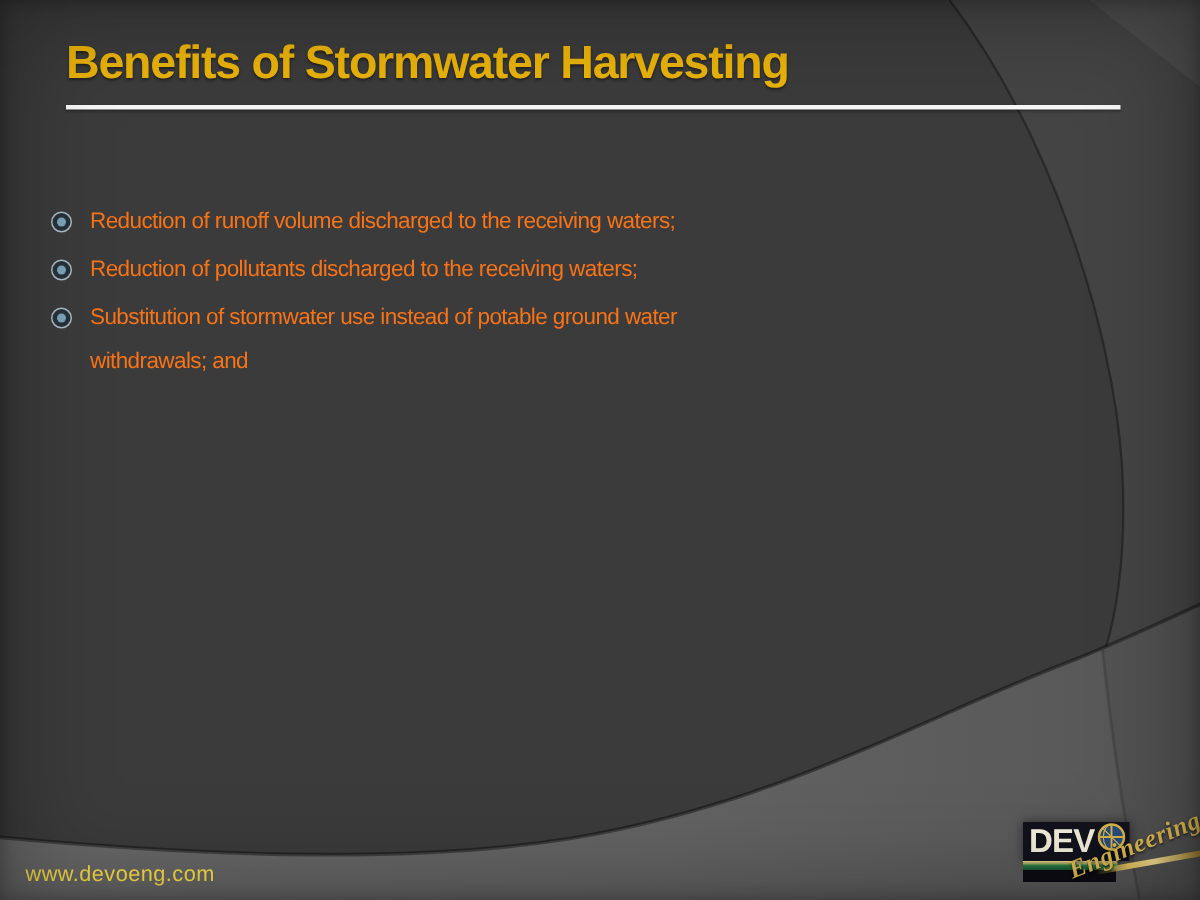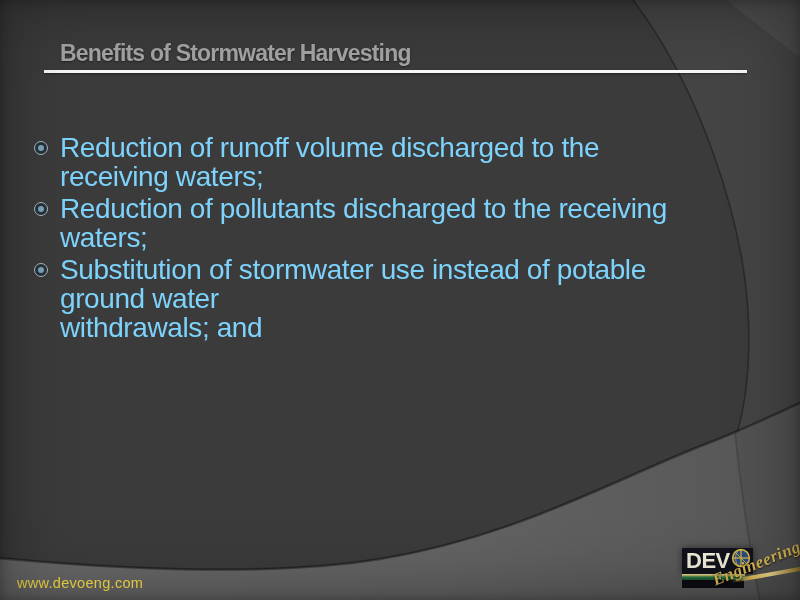--- a/index.html
+++ b/index.html
@@ -12,24 +12,24 @@
   }
   
   #bg-svg { position: absolute; left: 0; top: 0; z-index: 0; }
   .vignette {
     position: absolute; inset: 0; z-index: 6; pointer-events: none;
     box-shadow: inset 0 0 70px rgba(0,0,0,0.38), inset 0 0 12px rgba(0,0,0,0.30);
   }
   
   .slide-title {
     position: absolute; left: 44px; top: 24px; z-index: 2;
-    margin: 16px;
-    font-size: 23px; font-weight: bold;
+    margin: 0;
+    font-size: 31px; font-weight: bold;
     letter-spacing: -0.8px;
-    color: #a3a3a3;
+    color: #eab308;
     text-shadow: 0 1px 2px rgba(0,0,0,0.45);
     white-space: nowrap;
   }
   .title-rule {
     position: absolute; left: 44px; top: 70px; z-index: 2;
     width: 703px; height: 3px;
     background: #f7f7f7;
     box-shadow: 0 1px 2px rgba(0,0,0,0.4);
   }
   
@@ -54,24 +54,24 @@
     box-sizing: content-box;
   }
   .bullet-glyph .dot {
     position: absolute; left: 50%; top: 50%;
     width: 6px; height: 6px;
     margin: -3px 0 0 -3px;
     border-radius: 50%;
     background: #7ca6bb;
   }
   .bullet-text {
-    font-size: 28px;
+    font-size: 15px;
     line-height: 29px;
     letter-spacing: -0.4px;
-    color: #7dd3fc;
+    color: #f97316;
     white-space: pre-line;
   }
   
   .footer-url {
     position: absolute; left: 17px; top: 575px; z-index: 3;
     font-size: 14.5px; letter-spacing: 0.3px;
     color: #fde047;
   }
   
   .logo { position: absolute; left: 680px; top: 542px; width: 118px; height: 56px; z-index: 4; }

